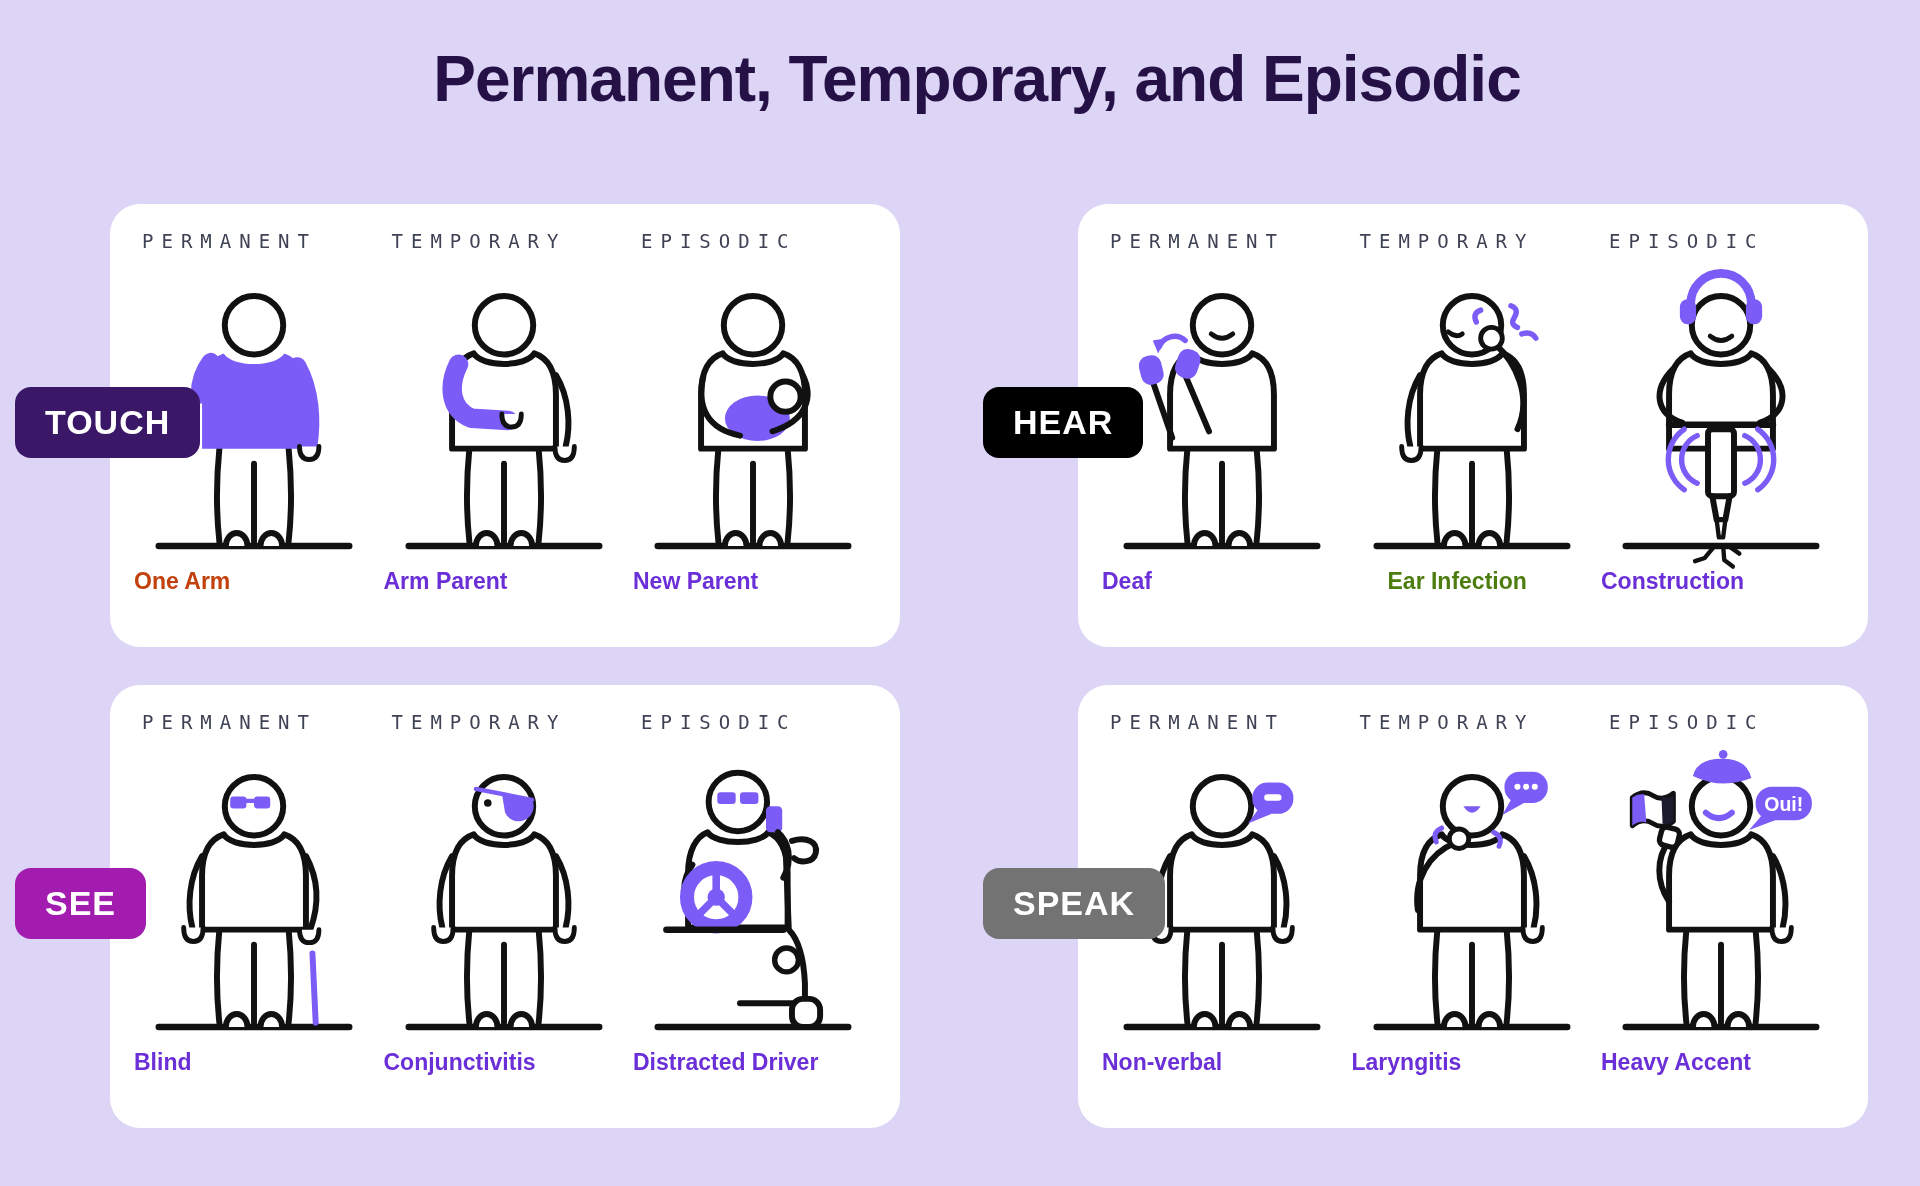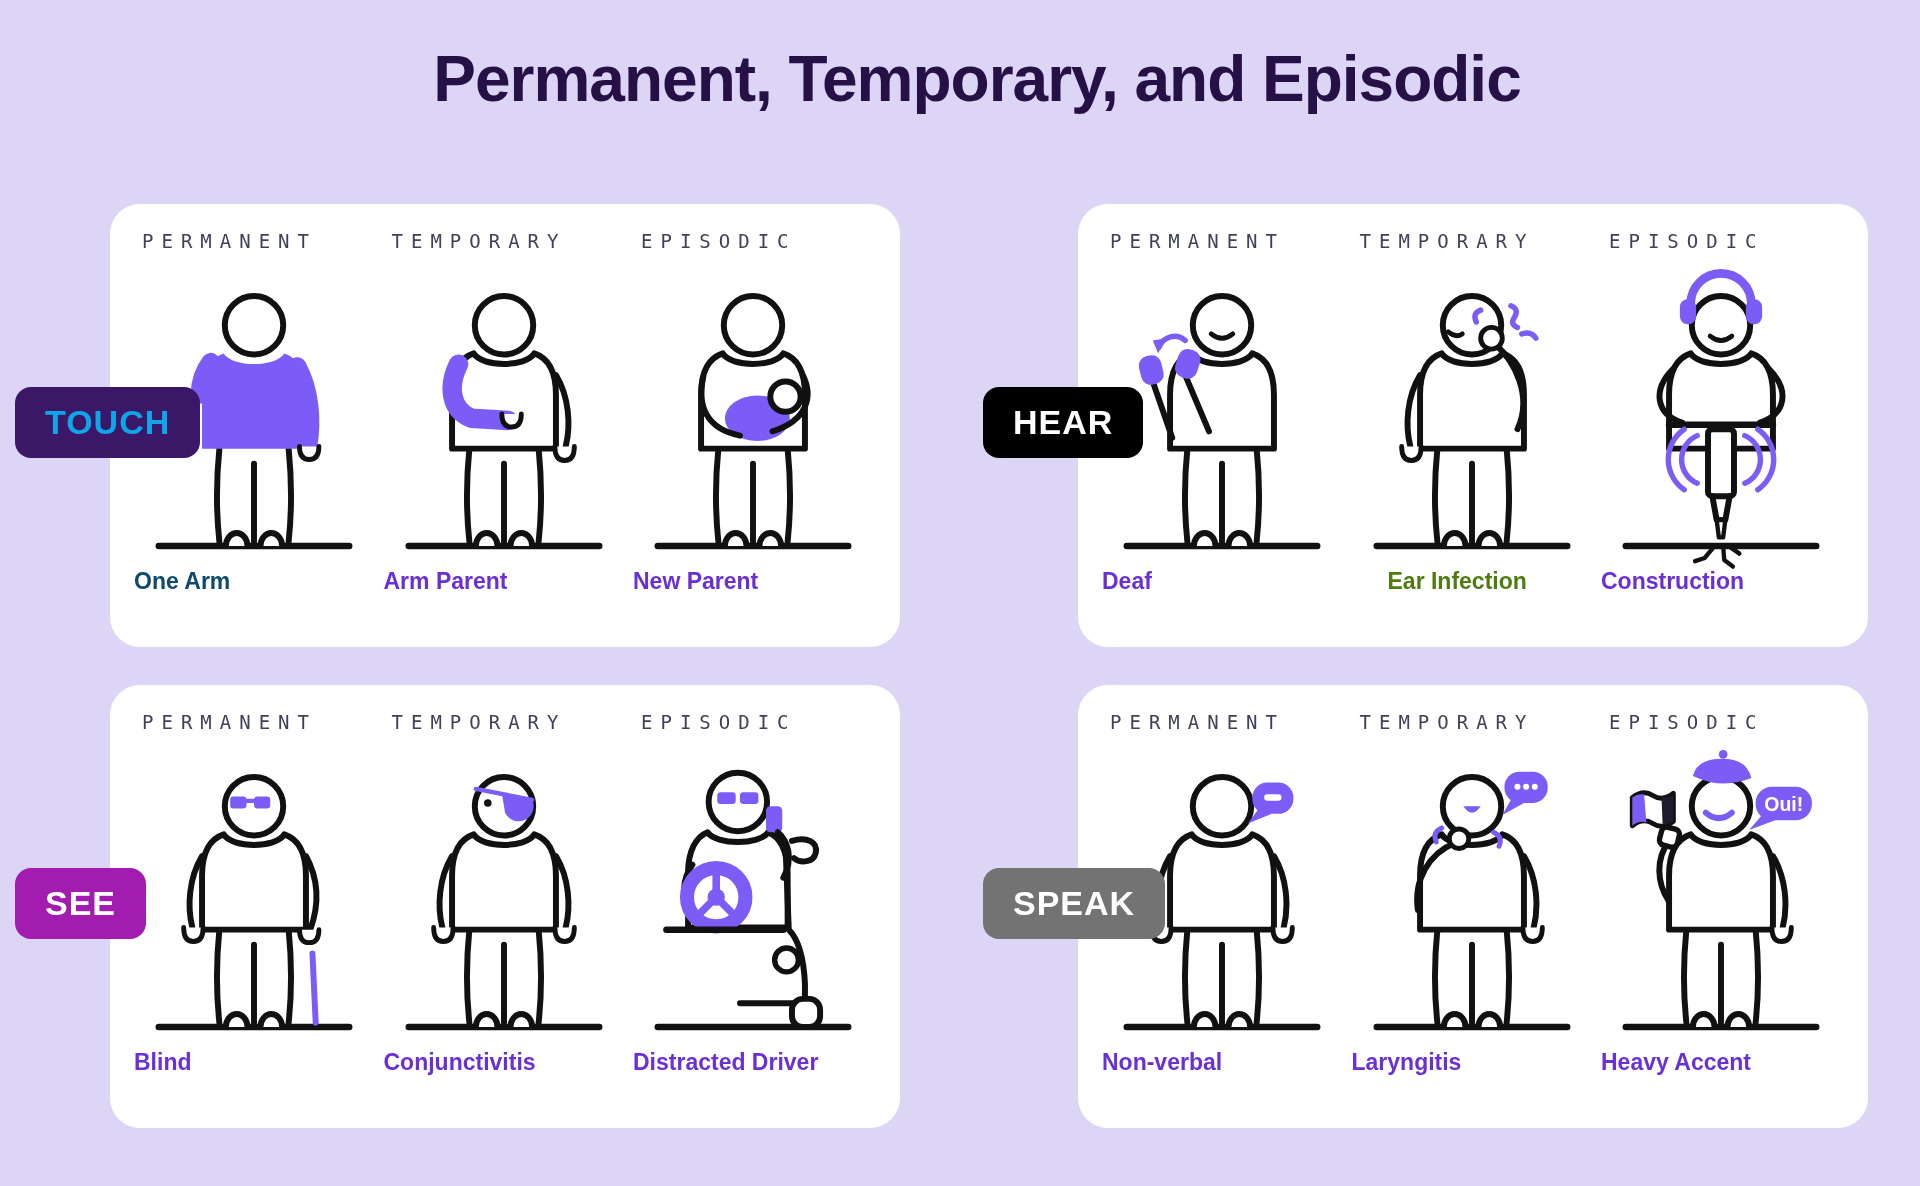--- a/index.html
+++ b/index.html
@@ -65,40 +65,40 @@
 </head>
 <body style="background: rgb(220, 213, 246);">
 
 <div class="title-wrap">
   <h1 style="color: rgb(38, 17, 71);">Permanent, Temporary, and Episodic</h1>
 </div>
 
 <div class="grid">
 
   <section class="panel" style="background: rgb(255, 255, 255);">
-    <div class="badge" style="background: rgb(59, 23, 104); color: #0ea5e9;">TOUCH</div>
+    <div class="badge" style="background: rgb(59, 23, 104); color: #ffffff;">TOUCH</div>
     <div class="cols">
       <div class="col">
         <div class="col-header" style="color: rgb(62, 66, 84);">PERMANENT</div>
         <div class="figure"><svg viewBox="0 0 220 292" width="240" height="316" aria-hidden="true">
               <g stroke="#111111" stroke-width="5.5" fill="none" stroke-linecap="round" stroke-linejoin="round">
                 <line x1="22" y1="268" x2="198" y2="268" stroke-width="6"></line>
                 <path d="M78,178 C75,208 75,236 78,264"></path>
                 <path d="M142,178 C145,208 145,236 142,264"></path>
                 <path d="M110,192 L110,264"></path>
                 <path d="M84,268 a10,12 0 0 1 20,0" fill="#fff"></path>
                 <path d="M116,268 a10,12 0 0 1 20,0" fill="#fff"></path>
                 <circle cx="110" cy="64" r="27" fill="#fff"></circle>
                 <path d="M82,90 C70,94 62,106 62,128 L62,178 L158,178 L158,128 C158,106 150,94 138,90 C130,103 90,103 82,90 Z" fill="#7C5CF6" stroke="none"></path>
                 <path d="M150,102 C162,124 164,152 160,176" stroke="#7C5CF6" stroke-width="17"></path>
      <path d="M70,98 C64,106 60,116 60,128" stroke="#7C5CF6" stroke-width="17"></path>
      <path d="M152,176 q0,12 9,12 q9,0 9,-12" fill="#fff" stroke-width="4.5"></path>
               </g>
             </svg></div>
-        <div class="fig-label" style="color: #0c4a6e;">One Arm</div>
+        <div class="fig-label" style="color: #c2410c;">One Arm</div>
       </div>
       <div class="col">
         <div class="col-header" style="color: rgb(62, 66, 84);">TEMPORARY</div>
         <div class="figure"><svg viewBox="0 0 220 292" width="240" height="316" aria-hidden="true">
               <g stroke="#111111" stroke-width="5.5" fill="none" stroke-linecap="round" stroke-linejoin="round">
                 <line x1="22" y1="268" x2="198" y2="268" stroke-width="6"></line>
                 <path d="M78,178 C75,208 75,236 78,264"></path>
                 <path d="M142,178 C145,208 145,236 142,264"></path>
                 <path d="M110,192 L110,264"></path>
                 <path d="M84,268 a10,12 0 0 1 20,0" fill="#fff"></path>

